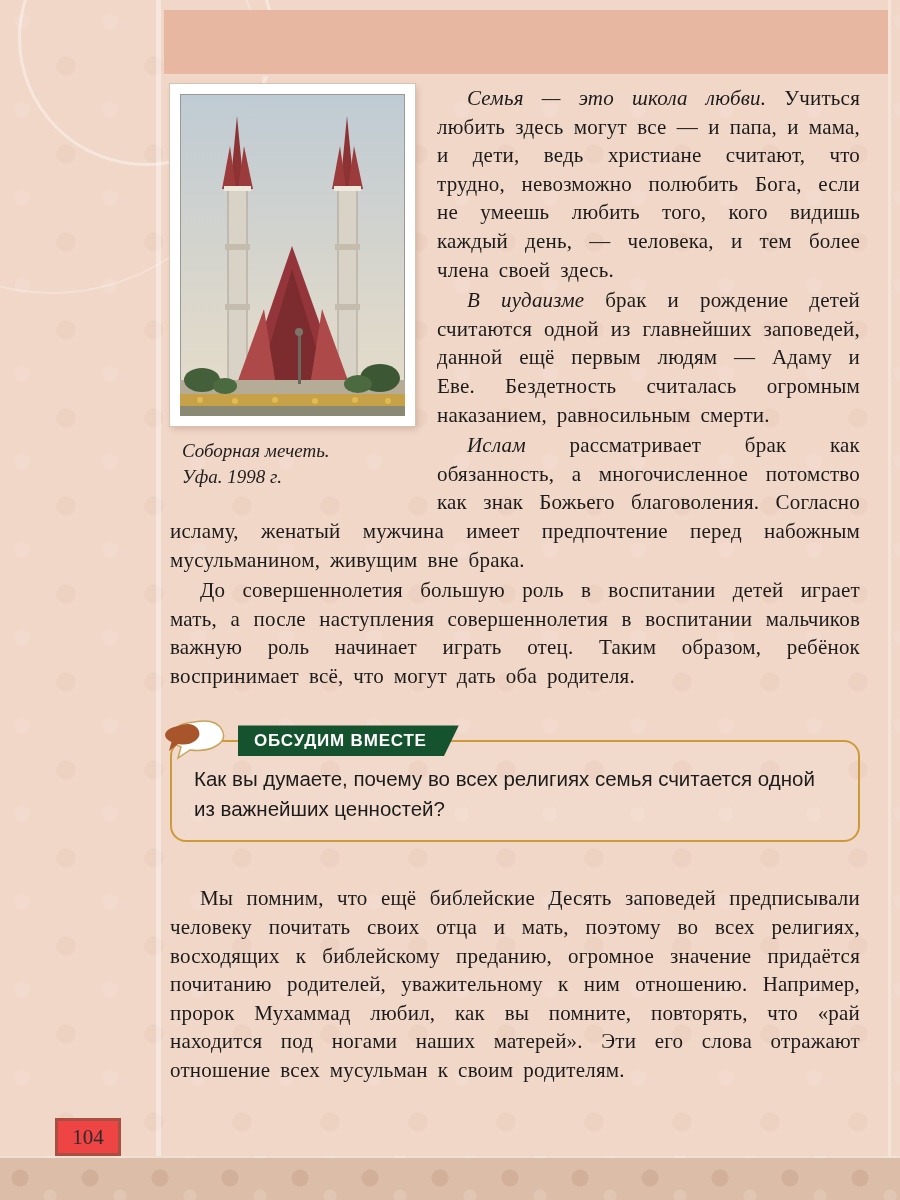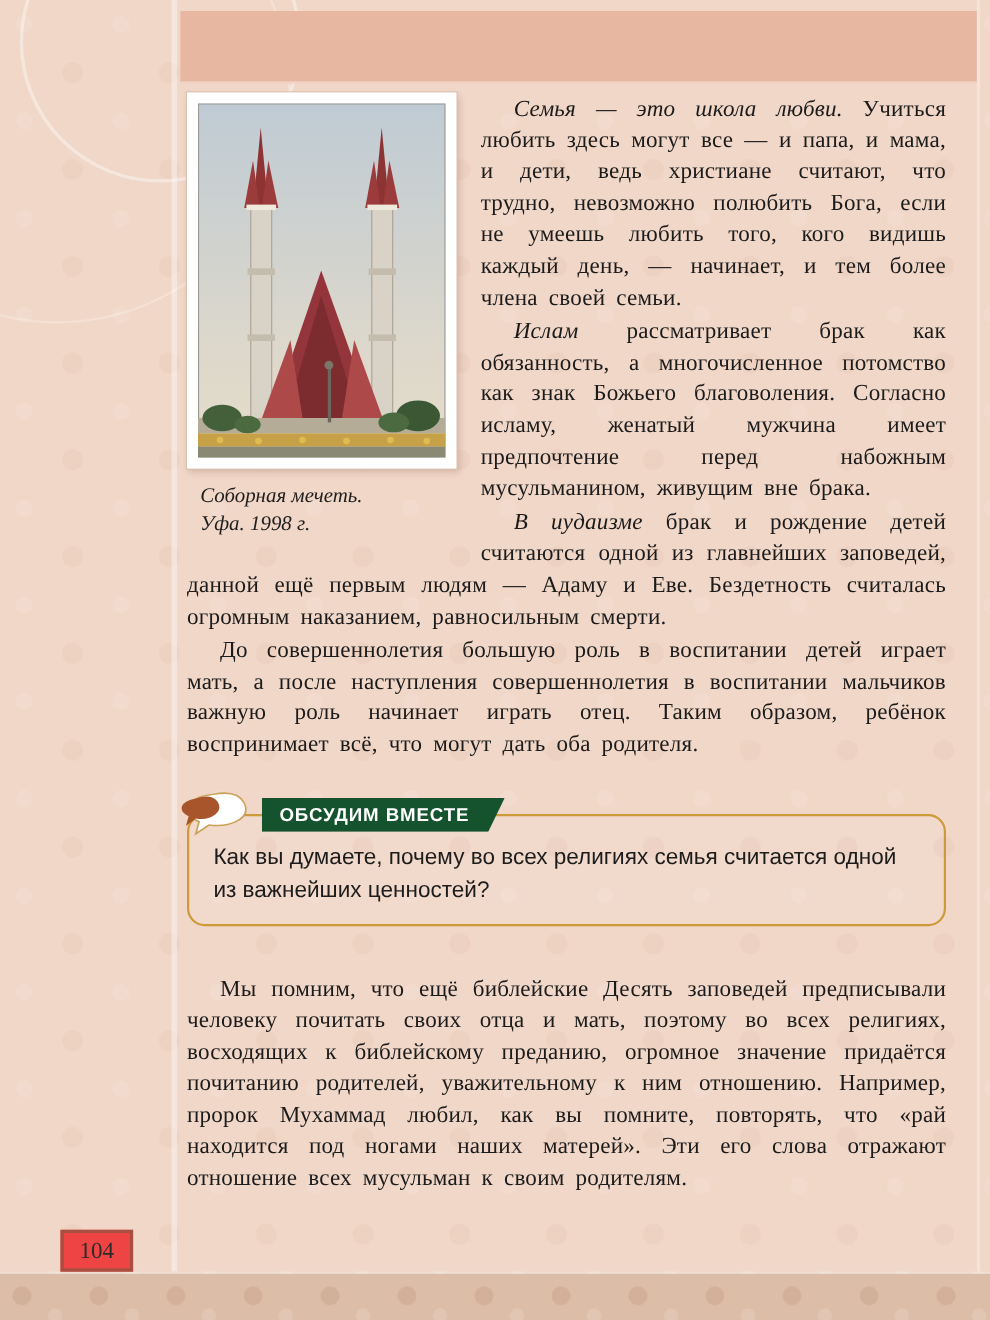--- a/index.html
+++ b/index.html
@@ -143,25 +143,25 @@
           <circle cx="208" cy="307" r="3" fill="#e0bb4f"></circle>
         <rect x="0" y="312" width="225" height="10" fill="#8a8a74"></rect>
         <rect x="118" y="240" width="3" height="50" fill="#6b675c"></rect>
         <circle cx="119" cy="238" r="4" fill="#7b7668"></circle>
       </svg>
     </div>
     <figcaption class="caption">Соборная мечеть.
 Уфа. 1998 г.</figcaption>
   </figure>
 
-  <p class="para"><span class="lead">Семья — это школа любви.</span><span> Учиться любить здесь могут все — и папа, и мама, и дети, ведь христиане считают, что трудно, невозможно полюбить Бога, если не умеешь любить того, кого видишь каждый день, — начинает, и тем более члена своей семьи.</span></p>
+  <p class="para"><span class="lead">Семья — это школа любви.</span><span> Учиться любить здесь могут все — и папа, и мама, и дети, ведь христиане считают, что трудно, невозможно полюбить Бога, если не умеешь любить того, кого видишь каждый день, — человека, и тем более члена своей здесь.</span></p>
+
+  <p class="para gap"><span class="lead">В иудаизме</span><span> брак и рождение детей считаются одной из главнейших заповедей, данной ещё первым людям — Адаму и Еве. Бездетность считалась огромным наказанием, равносильным смерти.</span></p>
 
   <p class="para gap"><span class="lead">Ислам</span><span> рассматривает брак как обязанность, а многочисленное потомство как знак Божьего благоволения. Согласно исламу, женатый мужчина имеет предпочтение перед набожным мусульманином, живущим вне брака.</span></p>
-
-  <p class="para gap"><span class="lead">В иудаизме</span><span> брак и рождение детей считаются одной из главнейших заповедей, данной ещё первым людям — Адаму и Еве. Бездетность считалась огромным наказанием, равносильным смерти.</span></p>
 
   <p class="para gap"><span>До совершеннолетия большую роль в воспитании детей играет мать, а после наступления совершеннолетия в воспитании мальчиков важную роль начинает играть отец. Таким образом, ребёнок воспринимает всё, что могут дать оба родителя.</span></p>
 
   <div class="callout">
     <div class="callout-icon">
       <svg viewBox="0 0 74 52">
         <path d="M30 6 q22 -4 28 8 q5 10 -6 16 q-10 6 -26 4 l-12 8 l3 -11 q-12 -5 -9 -14 q3 -9 22 -11 z" fill="#ffffff" stroke="#caa25a" stroke-width="1.5"></path>
         <path d="M14 10 q14 -5 20 3 q4 7 -3 12 q-7 5 -17 3 l-9 7 l2.5 -9 q-8 -4 -6 -9 q2 -5 12.5 -7 z" fill="#a8552b"></path>
       </svg>
     </div>

